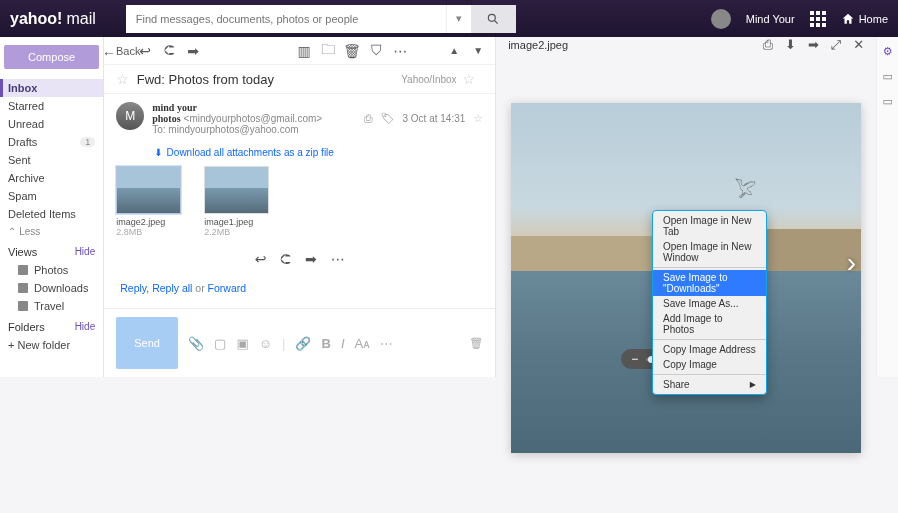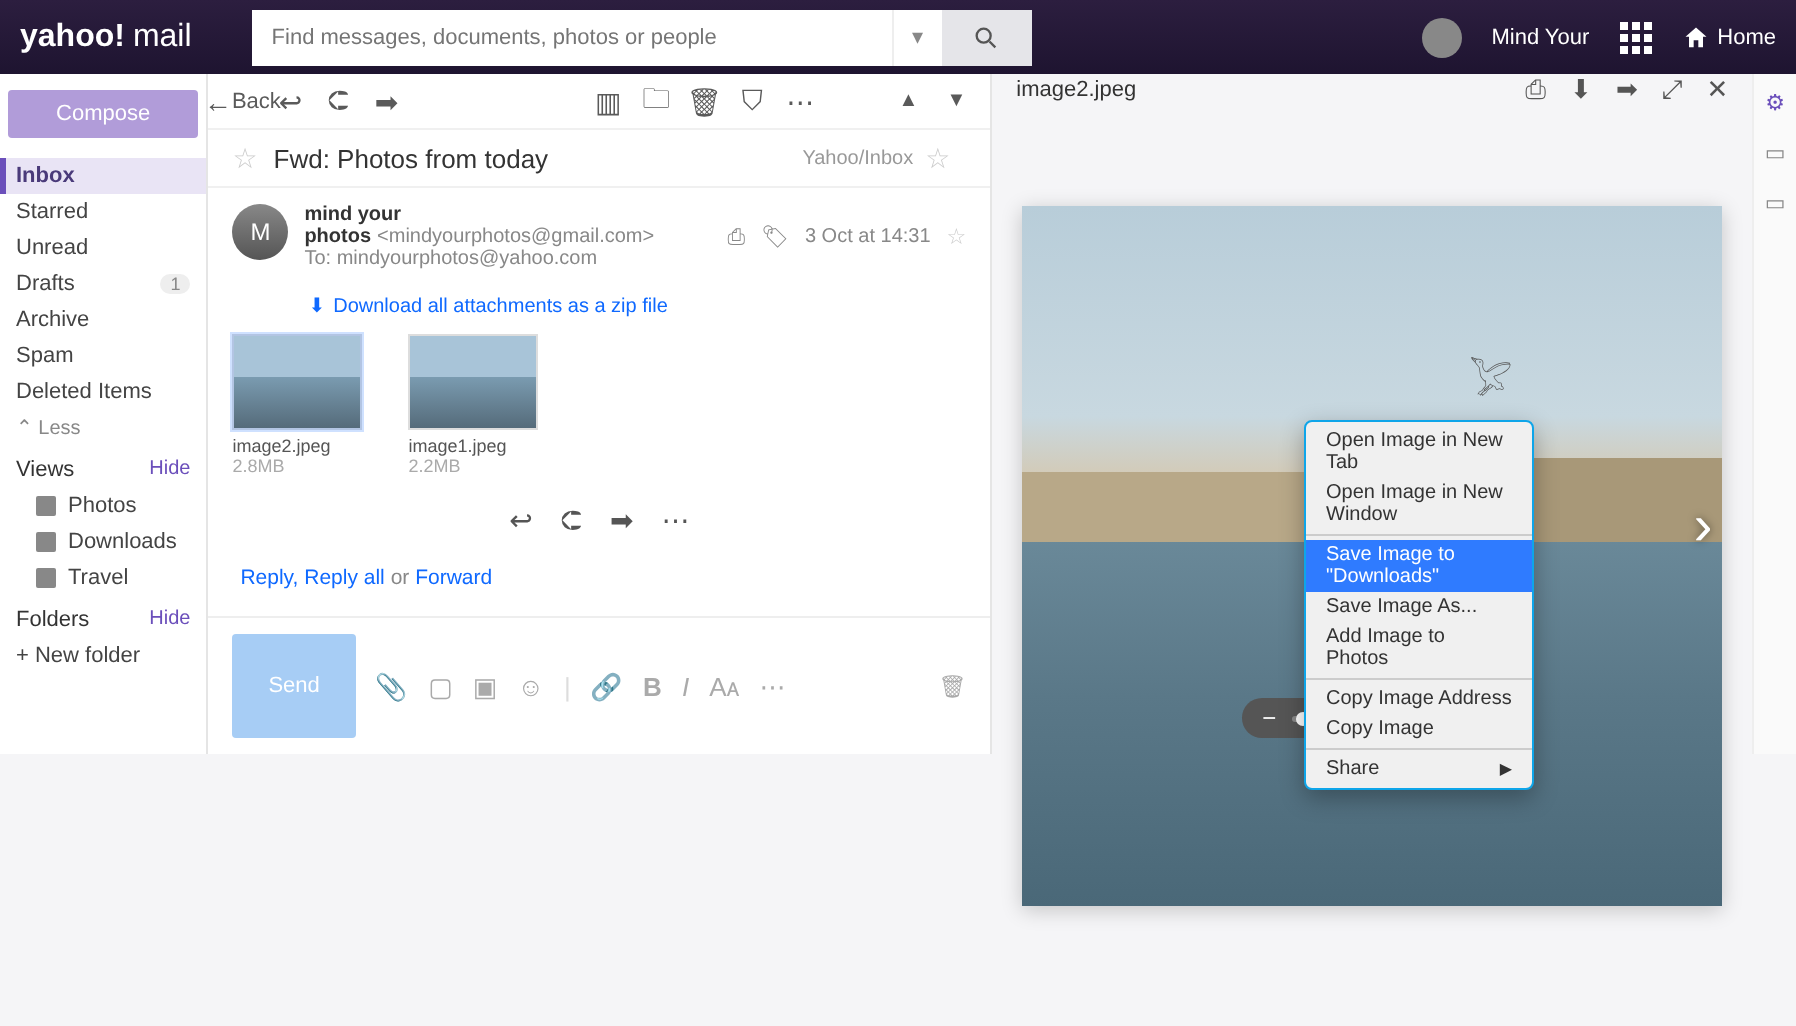--- a/index.html
+++ b/index.html
@@ -38,21 +38,21 @@
 .tb-right { margin-left:auto; display:flex; gap:10px; align-items:center;}
 
 .subject-bar { padding:6px 12px; display:flex; align-items:center; border-bottom:1px solid #f0f0f0;}
 .star { color:#ccc; margin-right:8px; font-size:14px;}
 .subject { font-size:13px; color:#333; flex:1;}
 .yahoo-inbox { font-size:10px; color:#999; margin-right:6px;}
 
 .msg-hdr { padding:8px 12px; display:flex; gap:8px; }
 .avatar-md { width:28px; height:28px; border-radius:50%; background:linear-gradient(#888,#555); flex-shrink:0; display:flex; align-items:center; justify-content:center; color:#fff; font-size:12px;}
 .sender-info { flex:1; font-size:10px; }
-.sender-name { color:#333; font-weight:bold; display:inline;}
+.sender-name { color:#333; font-weight:bold; display:inline;font-family:Liberation Serif, serif;}
 .sender-email { color:#888; margin-left:3px;}
 .msg-icons { display:flex; gap:8px; align-items:center; color:#888;}
 .msg-time { font-size:10px; color:#888;}
 
 .dl-link { padding:4px 12px 8px 50px; font-size:10px; }
 .dl-link a { color:#0f69ff; text-decoration:none; }
 .dl-ico { color:#0f69ff; margin-right:4px;}
 
 .thumbs { display:flex; gap:8px; padding:0 12px; }
 .thumb { width:80px; }
@@ -151,20 +151,23 @@
       </div>
     <div class="folder">
         <span>Starred</span>
       </div>
     <div class="folder">
         <span>Unread</span>
       </div>
     <div class="folder">
         <span>Drafts</span>
         <span class="badge">1</span>
+      </div>
+    <div class="folder">
+        <span>Sent</span>
       </div>
     <div class="folder">
         <span>Archive</span>
       </div>
     <div class="folder">
         <span>Spam</span>
       </div>
     <div class="folder">
         <span>Deleted Items</span>
       </div>

